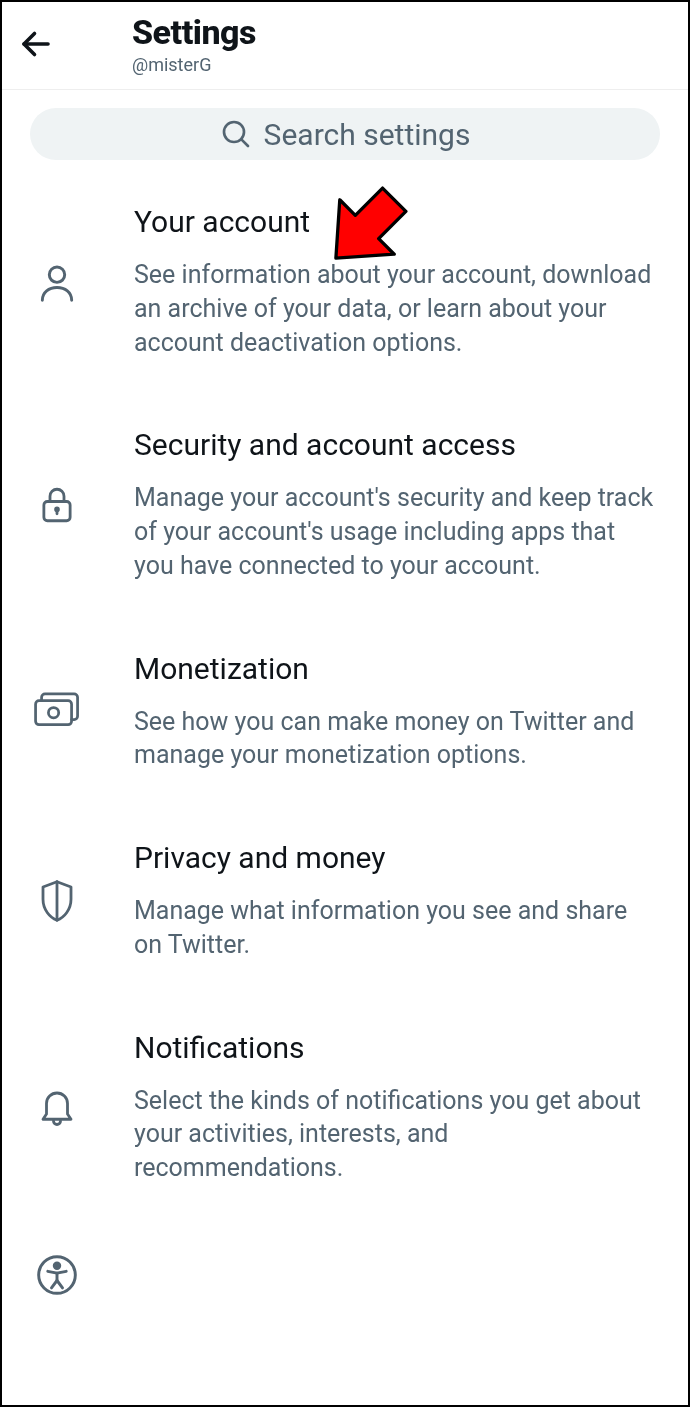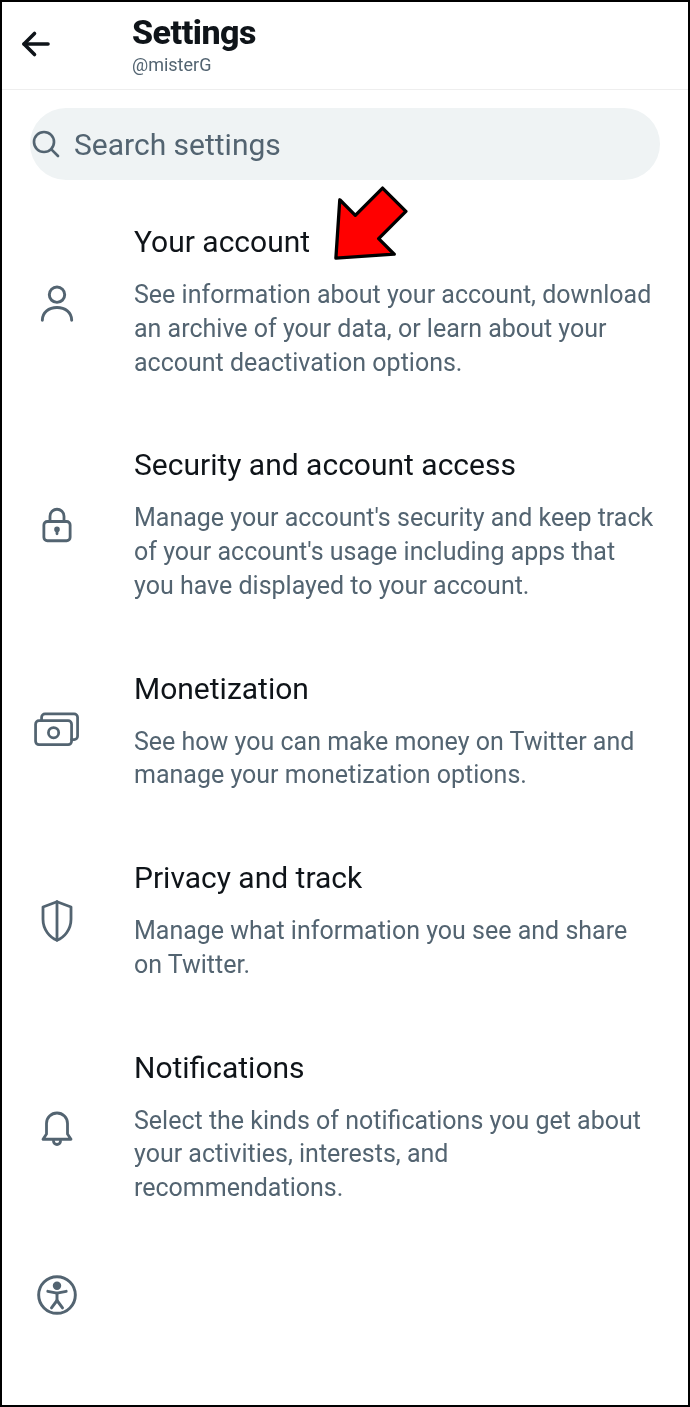--- a/index.html
+++ b/index.html
@@ -26,24 +26,24 @@
       cursor: pointer;
       padding-right: 20px;
     }
     .header-text { margin-left: 58px; }
     .title { font-size: 34px; font-weight: 800; color: #0f1419; letter-spacing: -0.5px; }
     .subtitle { font-size: 18px; color: #536471; margin-top: 2px; }
     .search-wrap { padding: 18px 28px 10px 28px; }
     .search-bar {
       background: #eff3f4;
       border-radius: 40px;
-      height: 72px;
+      height: 52px;
       display: flex;
       align-items: center;
-      justify-content: flex-start;
+      justify-content: center;
       gap: 12px;
       cursor: pointer;
     }
     .search-placeholder { font-size: 30px; color: #536471; }
     .list { padding: 0; }
     .item {
       display: flex;
       align-items: center;
       padding: 34px 30px 34px 20px;
       gap: 30px;
@@ -119,21 +119,21 @@
     <div class="icon-col">
       <svg width="42" height="42" viewBox="0 0 24 24" fill="none" stroke="#536471" stroke-width="1.6" stroke-linecap="round" stroke-linejoin="round">
         <rect x="4.5" y="10" width="15" height="11" rx="2"></rect>
         <path d="M8 10V7a4 4 0 0 1 8 0v3"></path>
         <circle cx="12" cy="14.5" r="0.8" fill="#536471"></circle>
         <line x1="12" y1="15" x2="12" y2="17"></line>
       </svg>
     </div>
     <div class="text-col">
       <div class="item-title">Security and account access</div>
-      <div class="item-desc">Manage your account's security and keep track of your account's usage including apps that you have displayed to your account.</div>
+      <div class="item-desc">Manage your account's security and keep track of your account's usage including apps that you have connected to your account.</div>
     </div>
   </div>
 
   <div class="item">
     <div class="icon-col">
       <svg width="48" height="40" viewBox="0 0 28 22" fill="none" stroke="#536471" stroke-width="1.6" stroke-linecap="round" stroke-linejoin="round">
         <rect x="1.5" y="5" width="21" height="14" rx="2"></rect>
         <path d="M5 5 V3 a2 2 0 0 1 2-2 h17 a2 2 0 0 1 2 2 v11 a2 2 0 0 1 -2 2 h-1.5"></path>
         <circle cx="12" cy="12" r="3"></circle>
       </svg>
@@ -145,21 +145,21 @@
   </div>
 
   <div class="item">
     <div class="icon-col">
       <svg width="42" height="46" viewBox="0 0 24 26" fill="none" stroke="#536471" stroke-width="1.6" stroke-linecap="round" stroke-linejoin="round">
         <path d="M12 2 L20 5 V12 C20 18 16 22.5 12 24 C8 22.5 4 18 4 12 V5 Z"></path>
         <line x1="12" y1="2" x2="12" y2="24"></line>
       </svg>
     </div>
     <div class="text-col">
-      <div class="item-title">Privacy and track</div>
+      <div class="item-title">Privacy and money</div>
       <div class="item-desc">Manage what information you see and share on Twitter.</div>
     </div>
   </div>
 
   <div class="item">
     <div class="icon-col">
       <svg width="42" height="46" viewBox="0 0 24 26" fill="none" stroke="#536471" stroke-width="1.6" stroke-linecap="round" stroke-linejoin="round">
         <path d="M18 17 V11 a6 6 0 0 0 -12 0 v6 l-2 3 h16 Z"></path>
         <path d="M10 21 a2 2 0 0 0 4 0"></path>
       </svg>

